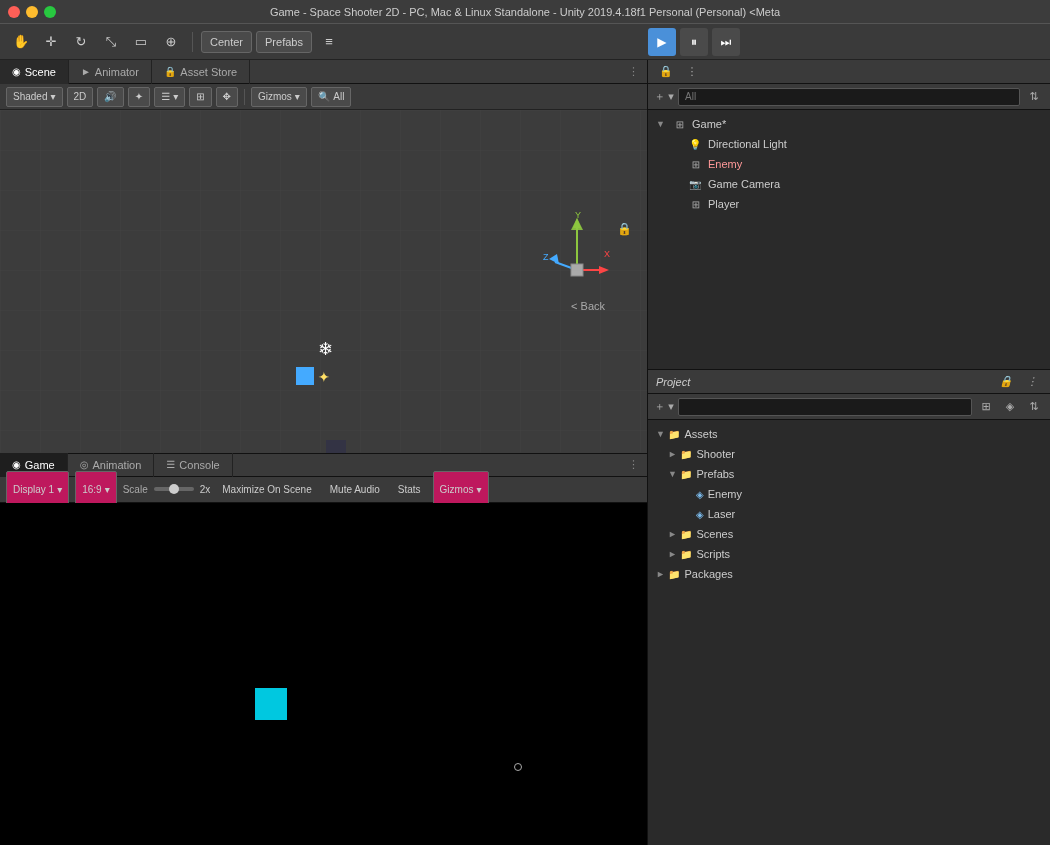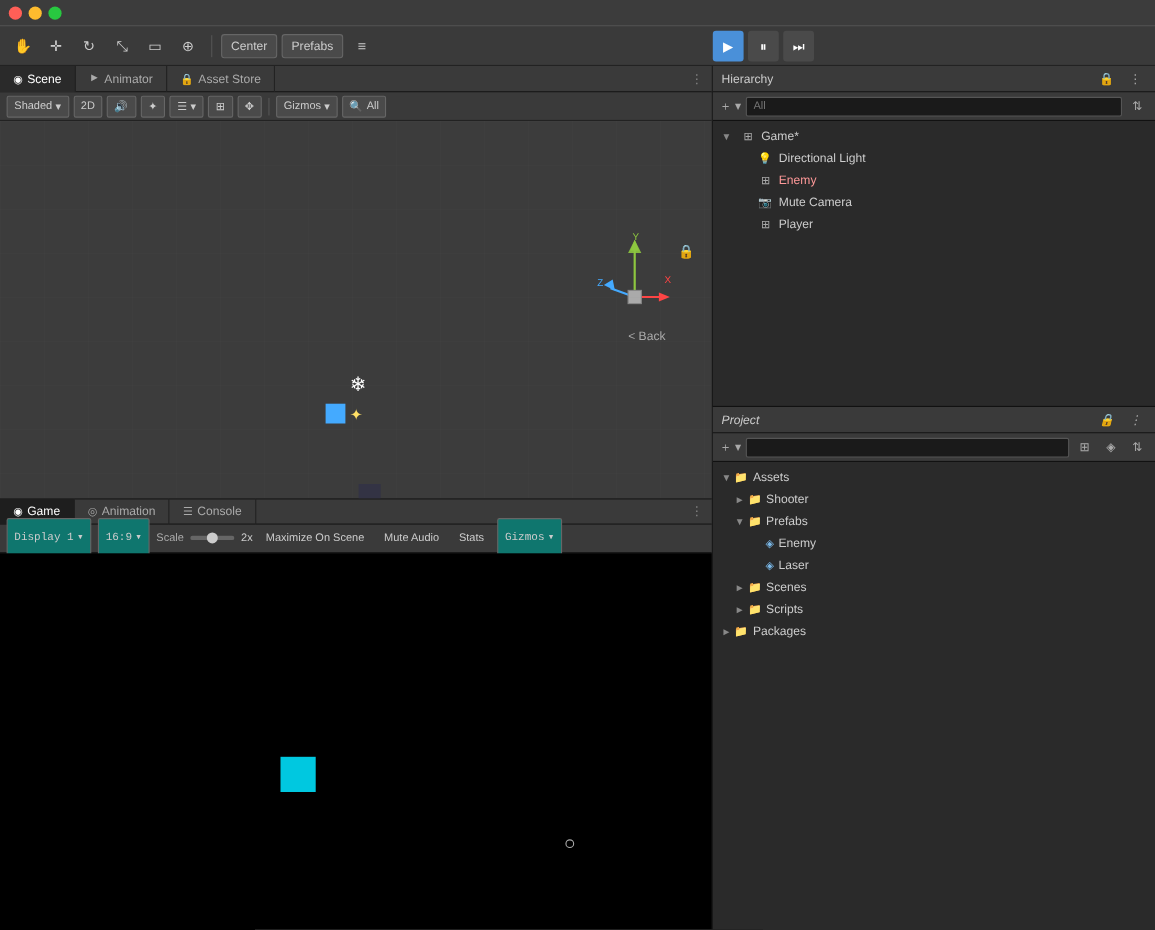--- a/index.html
+++ b/index.html
@@ -218,30 +218,29 @@
       background: #3a3a3a;
       display: flex;
       align-items: center;
       padding: 0 6px;
       gap: 6px;
       border-bottom: 1px solid #111;
     }
     .game-toolbar-dropdown {
       height: 36px;
       padding: 0 6px;
-      background: #0f766e;
+      background: #be185d;
       border: 1px solid #666;
       border-radius: 2px;
       color: #ccc;
       font-size: 10px;
       cursor: pointer;
       display: flex;
       align-items: center;
       gap: 3px;
-      font-family: Liberation Mono, monospace;
     }
     .game-toolbar-btn {
       height: 20px;
       padding: 0 6px;
       background: transparent;
       border: none;
       color: #ccc;
       font-size: 10px;
       cursor: pointer;
     }
@@ -464,20 +463,21 @@
   </style>
 </head>
 <body>
 
 <div id="title-bar">
   <div id="window-controls">
     <span class="win-btn win-close"></span>
     <span class="win-btn win-min"></span>
     <span class="win-btn win-max"></span>
   </div>
+  <span id="title-text">Game - Space Shooter 2D - PC, Mac &amp; Linux Standalone - Unity 2019.4.18f1 Personal (Personal) &lt;Meta</span>
 </div>
 
 <div id="main-container">
 
   <div id="top-toolbar">
     <button class="toolbar-btn">✋</button>
     <button class="toolbar-btn">✛</button>
     <button class="toolbar-btn">↻</button>
     <button class="toolbar-btn">⤡</button>
     <button class="toolbar-btn">▭</button>
@@ -631,21 +631,20 @@
 
         <div class="cursor-dot" style="top: 260px; left: 514px;"></div>
       </div>
 
     </div>
 
     <div id="right-panel">
 
       <div id="hierarchy-panel">
         <div id="hierarchy-header">
-          <span id="hierarchy-title">Hierarchy</span>
           <div style="display:flex;gap:6px;">
             <span class="small-btn">🔒</span>
             <span class="small-btn">⋮</span>
           </div>
         </div>
         <div id="hierarchy-toolbar">
           <span class="small-btn">＋ ▾</span>
           <input class="hier-search" type="text" placeholder="All" style="">
           <span class="small-btn">⇅</span>
         </div>
@@ -666,21 +665,21 @@
 
           <div class="hier-item highlighted" style="padding-left:28px;">
             <span class="hier-arrow"></span>
             <span class="hier-icon">⊞</span>
             <span>Enemy</span>
           </div>
 
           <div class="hier-item" style="padding-left:28px;">
             <span class="hier-arrow"></span>
             <span class="hier-icon">📷</span>
-            <span>Mute Camera</span>
+            <span>Game Camera</span>
           </div>
 
           <div class="hier-item" style="padding-left:28px;">
             <span class="hier-arrow"></span>
             <span class="hier-icon">⊞</span>
             <span>Player</span>
           </div>
         </div>
       </div>
 

